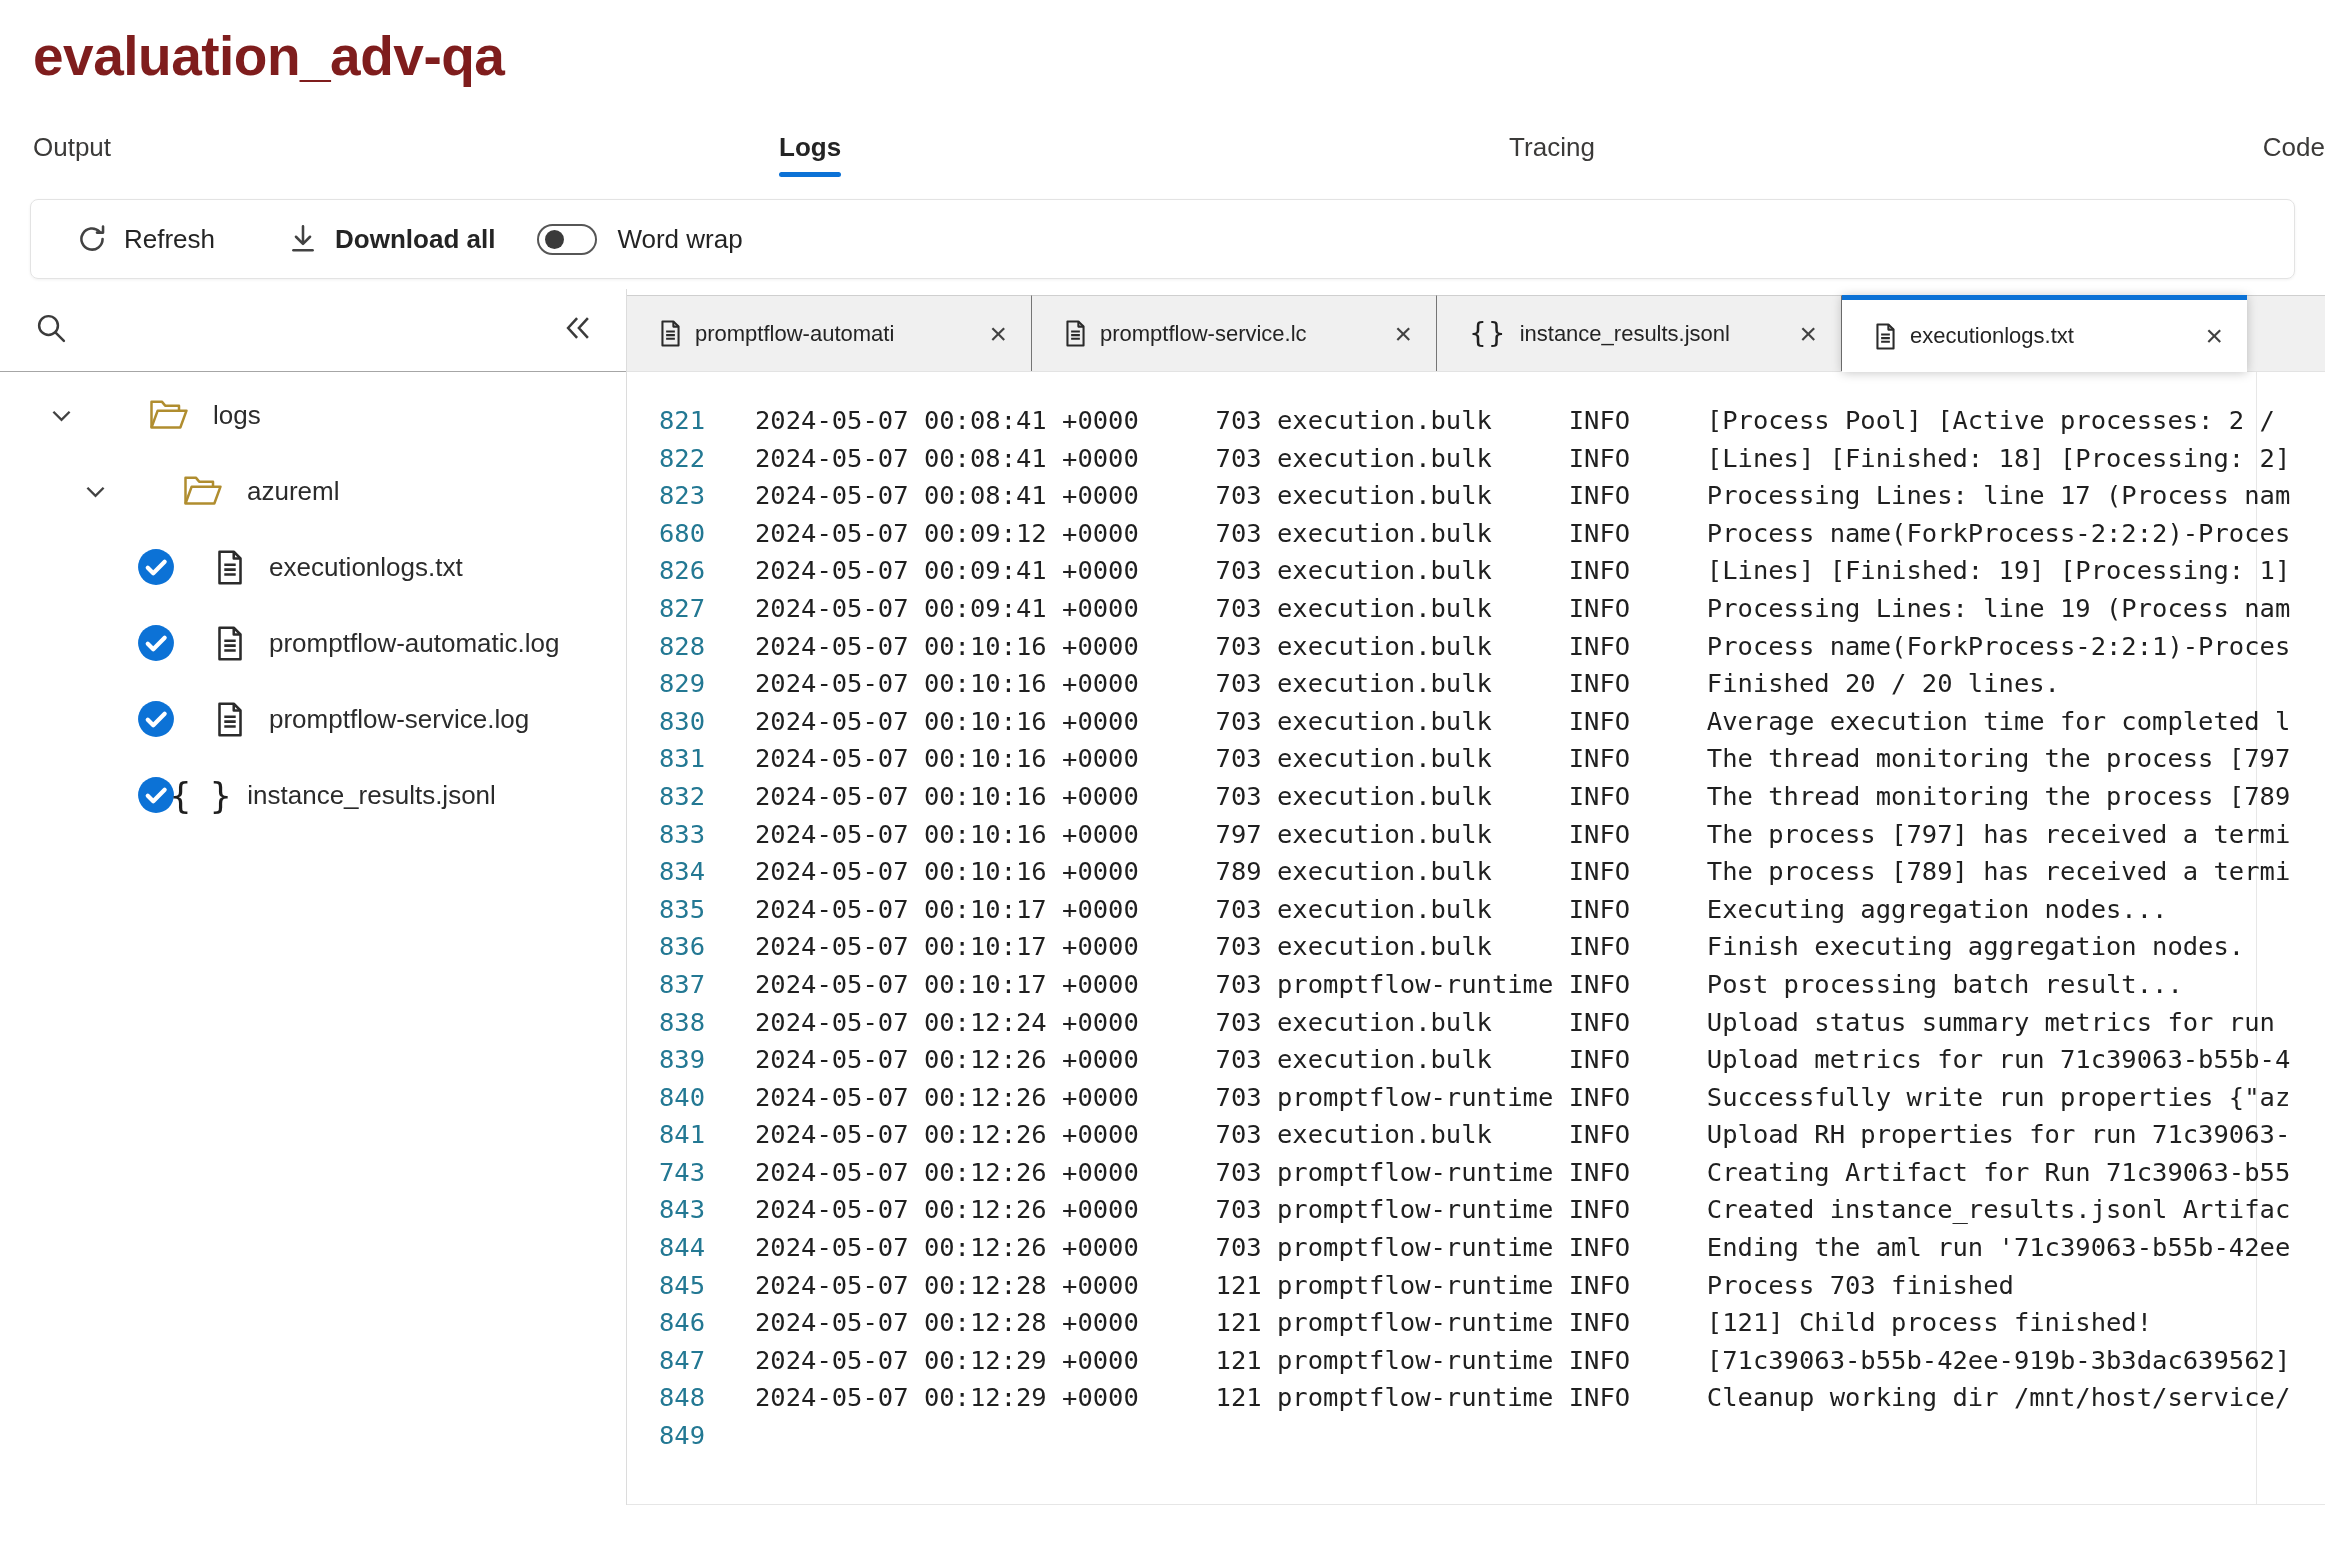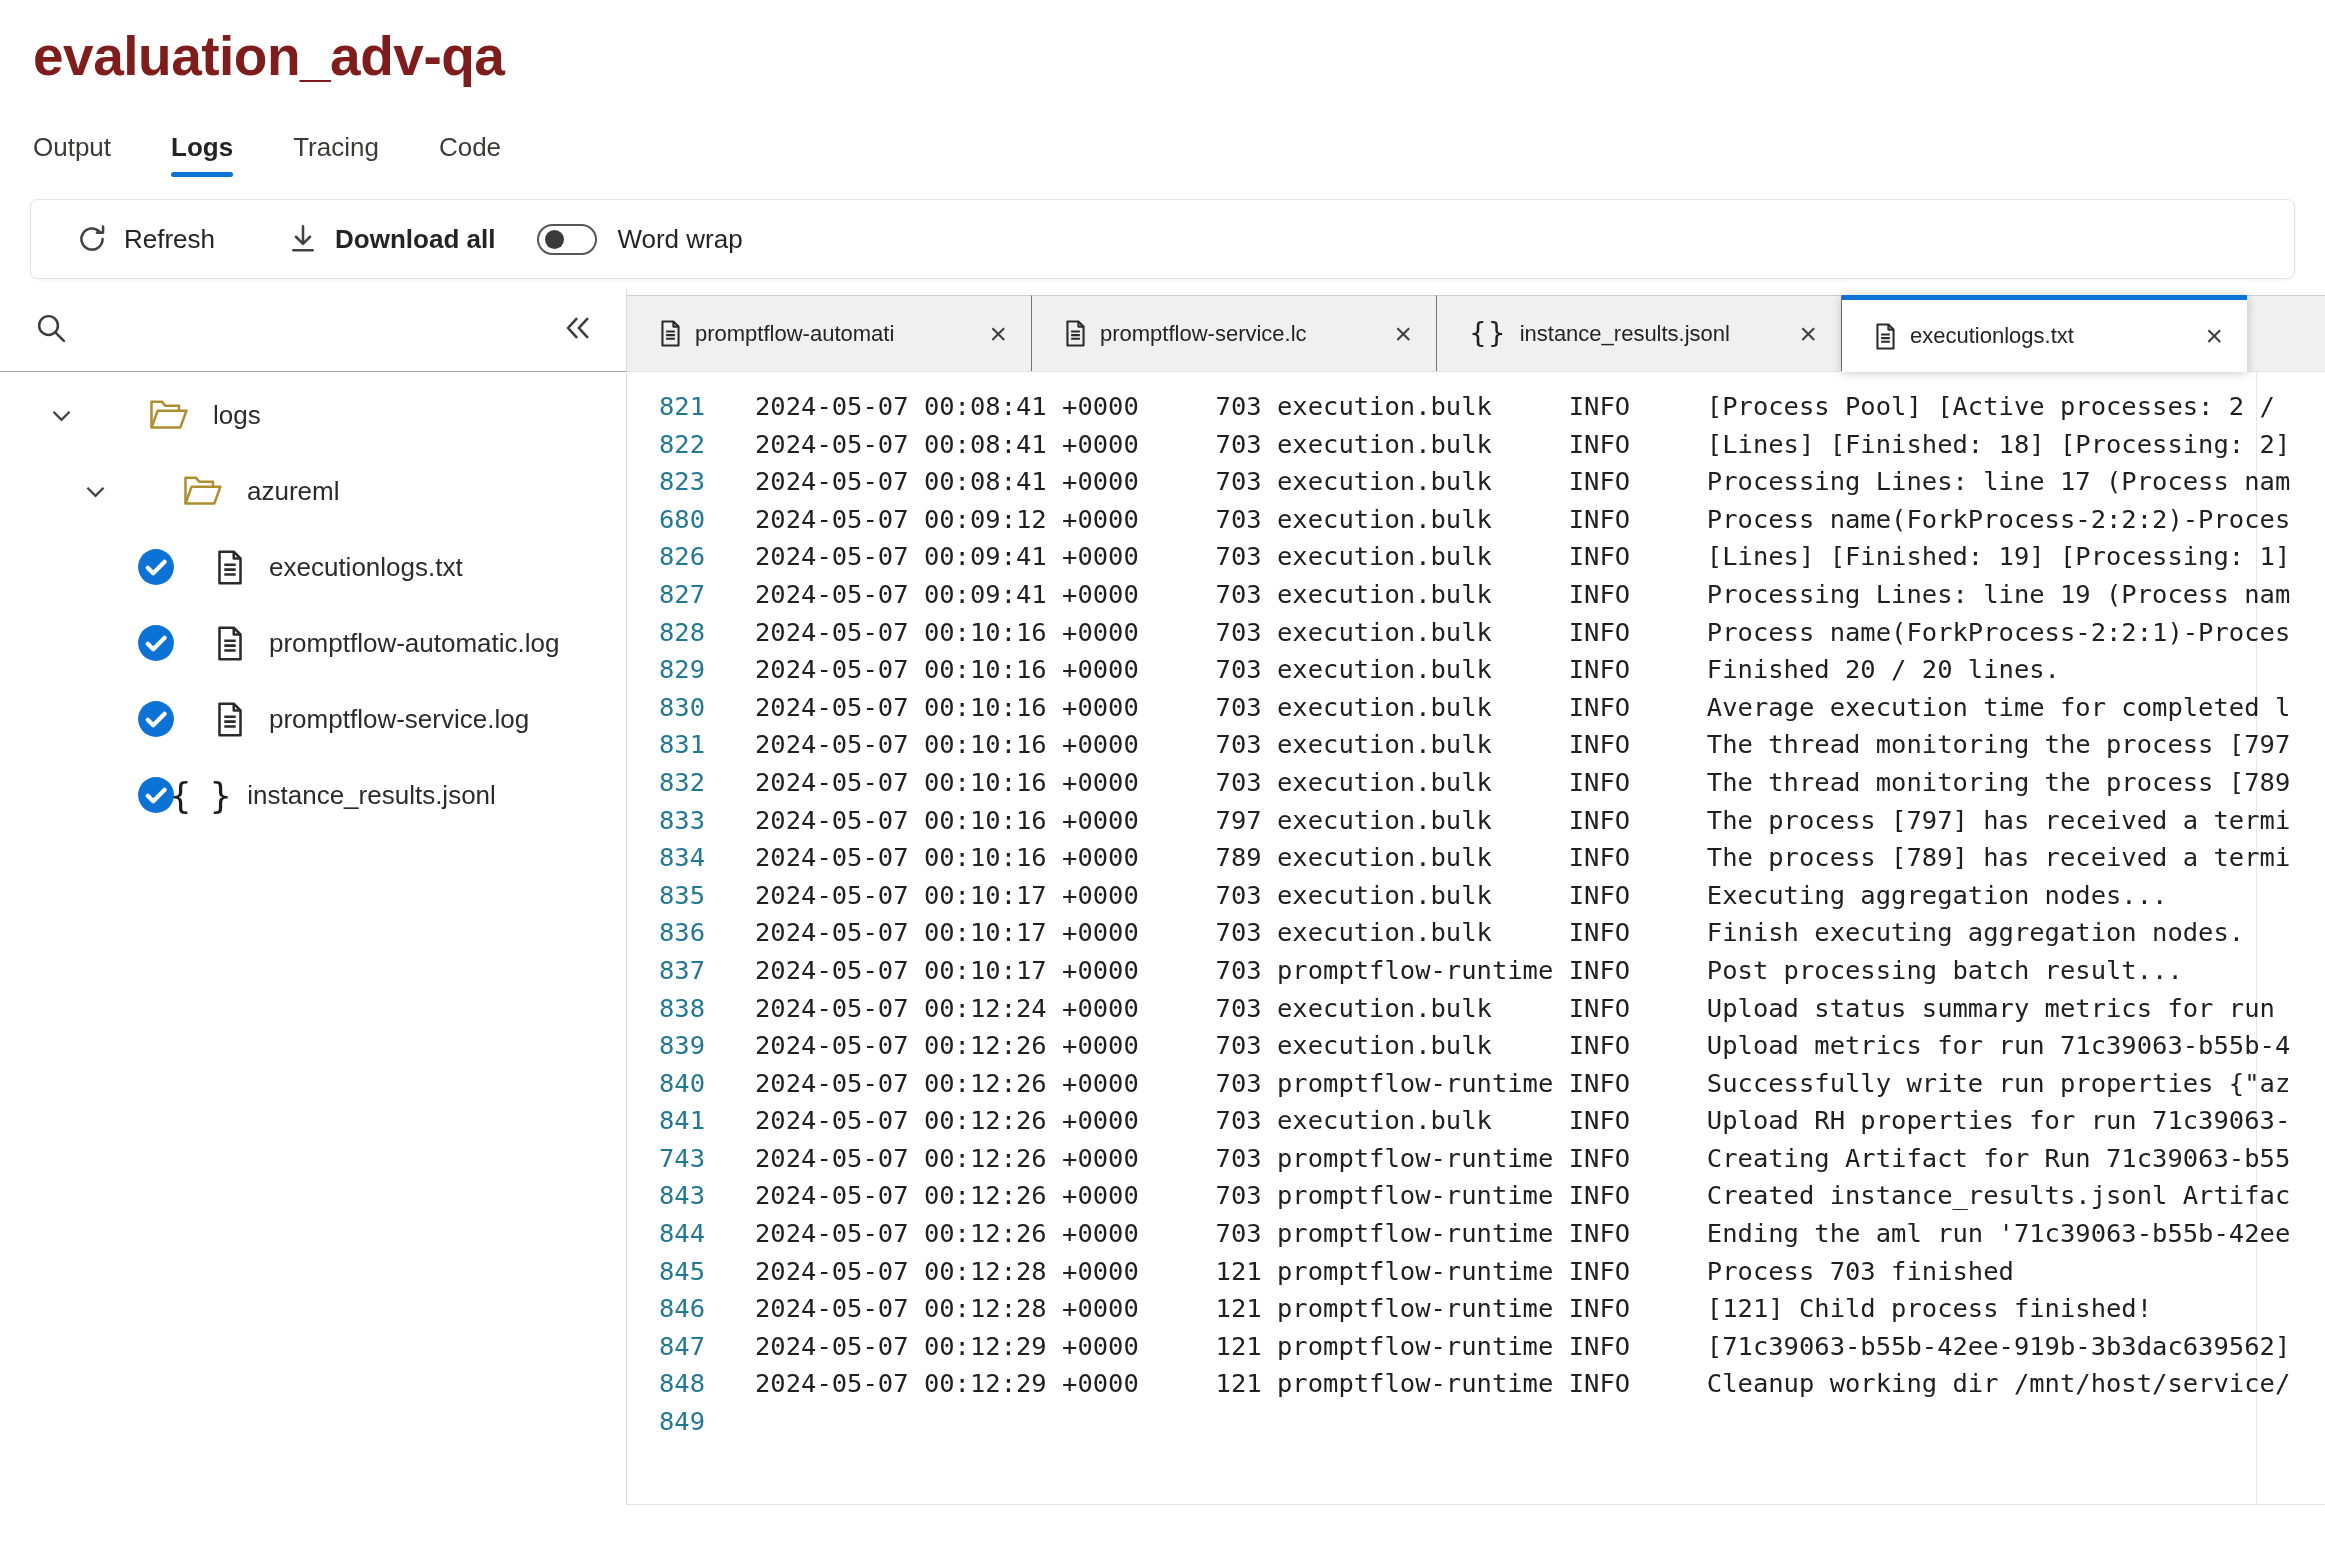--- a/index.html
+++ b/index.html
@@ -2,21 +2,21 @@
 <html><head>
 <meta charset="utf-8">
 <style>
   * { box-sizing: border-box; margin: 0; padding: 0; }
   html,body { width: 2325px; height: 1550px; overflow: hidden; background: #fff;
     font-family: "Liberation Sans", sans-serif; color: #242424; }
 
   
   .run-title { margin: 24px 0 0 33px; font-size: 55px; font-weight: 700; color: #7f1d1d; letter-spacing: -0.5px; }
 
-  .nav-tabs { display: flex; gap: 60px; margin: 44px 0 0 33px; }
+  .nav-tabs { display: flex; gap: 60px; margin: 44px 0 0 33px; justify-content: space-between; }
   .nav-tab { position: relative; font-size: 26px; color: #3b3a39; cursor: pointer; padding-bottom: 14px; }
   .nav-tab.active { font-weight: 700; color: #242424; }
   .nav-tab.active::after { content: ""; position: absolute; left: 0; right: 0; bottom: 0;
     height: 5px; border-radius: 3px; background: #0c72d6; }
 
   
   .toolbar { margin: 22px 30px 0 30px; height: 80px; border: 1px solid #e3e3e3; border-radius: 8px;
     box-shadow: 0 1px 3px rgba(0,0,0,.06); display: flex; align-items: center; padding-left: 45px; }
   .tool-btn { display: flex; align-items: flex-end; gap: 16px; font-size: 26px; color: #242424; cursor: pointer; }
   .tool-btn + .tool-btn { margin-left: 72px; font-weight: bold; }
@@ -52,21 +52,21 @@
     display: flex; align-items: center; padding: 0 24px 0 32px; cursor: pointer; }
   .file-tab .icon-doc { margin-left: 0; }
   .file-tab .icon-braces { margin-left: 0; font-size: 28px; letter-spacing: 1px; }
   .tab-label { margin-left: 13px; font-size: 22px; color: #242424; white-space: nowrap; overflow: hidden; }
   .tab-spacer { flex: 1; }
   .tab-close { font-size: 30px; color: #424242; padding-left: 8px; cursor: pointer; line-height: 1; }
   .file-tab.active { background: #fff; border-top: 5px solid #0c72d6; border-right: none;
     box-shadow: 0 1px 10px rgba(0,0,0,.22); position: relative; z-index: 2; margin-bottom: -1px; }
   .tabstrip-fill { flex: 1; background: #f0f0f0; border-top: 1px solid #cfcfcf; }
 
-  .log-pane { flex: 1; position: relative; padding-top: 16px; overflow: hidden;
+  .log-pane { flex: 1; position: relative; padding-top: 30px; overflow: hidden;
     font-family: "DejaVu Sans Mono", monospace; font-size: 25.5px; line-height: 37.6px; }
   .log-pane::after { content: ""; position: absolute; top: 0; bottom: 0; right: 68px; width: 1px; background: #e7e7e7; z-index: 0; }
   .log-row { white-space: nowrap; position: relative; z-index: 1; }
   .ln { display: inline-block; width: 60px; margin-left: 18px; text-align: right; color: #237893; }
   .lt { margin-left: 50px; white-space: pre; color: #1f1f1f; }
 </style>
 </head>
 <body>
 
 <div class="run-title">evaluation_adv-qa</div>

